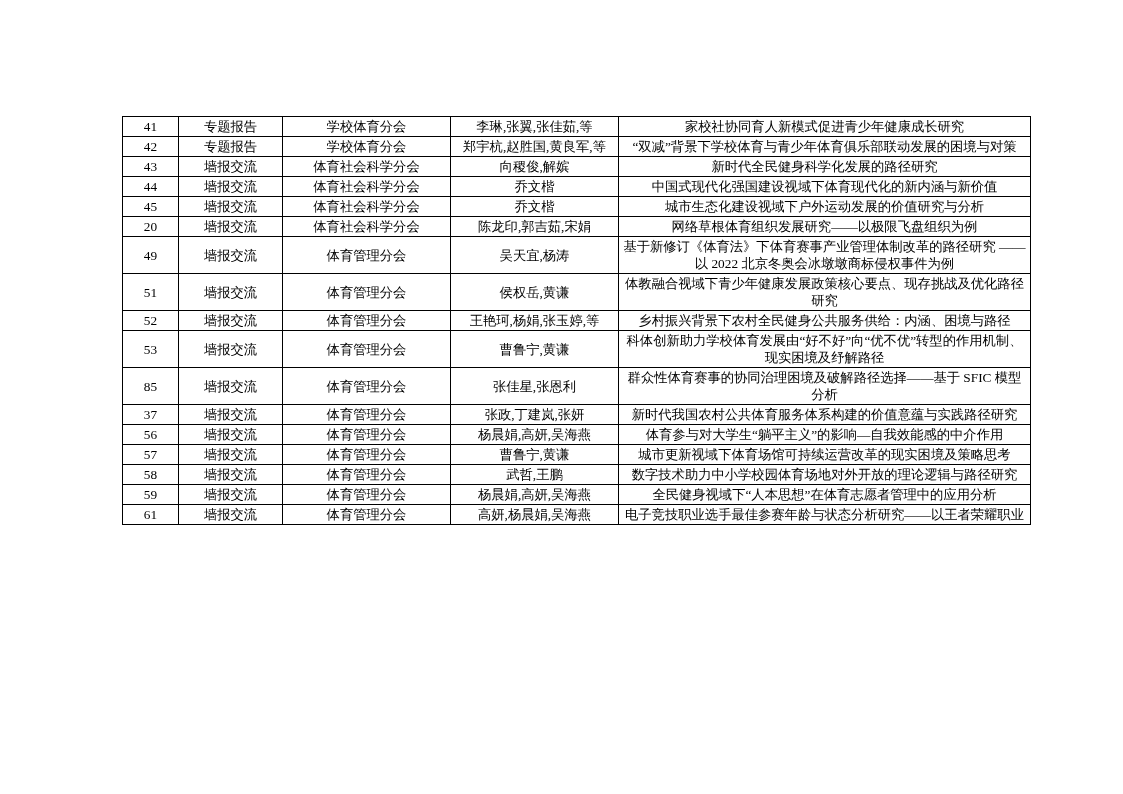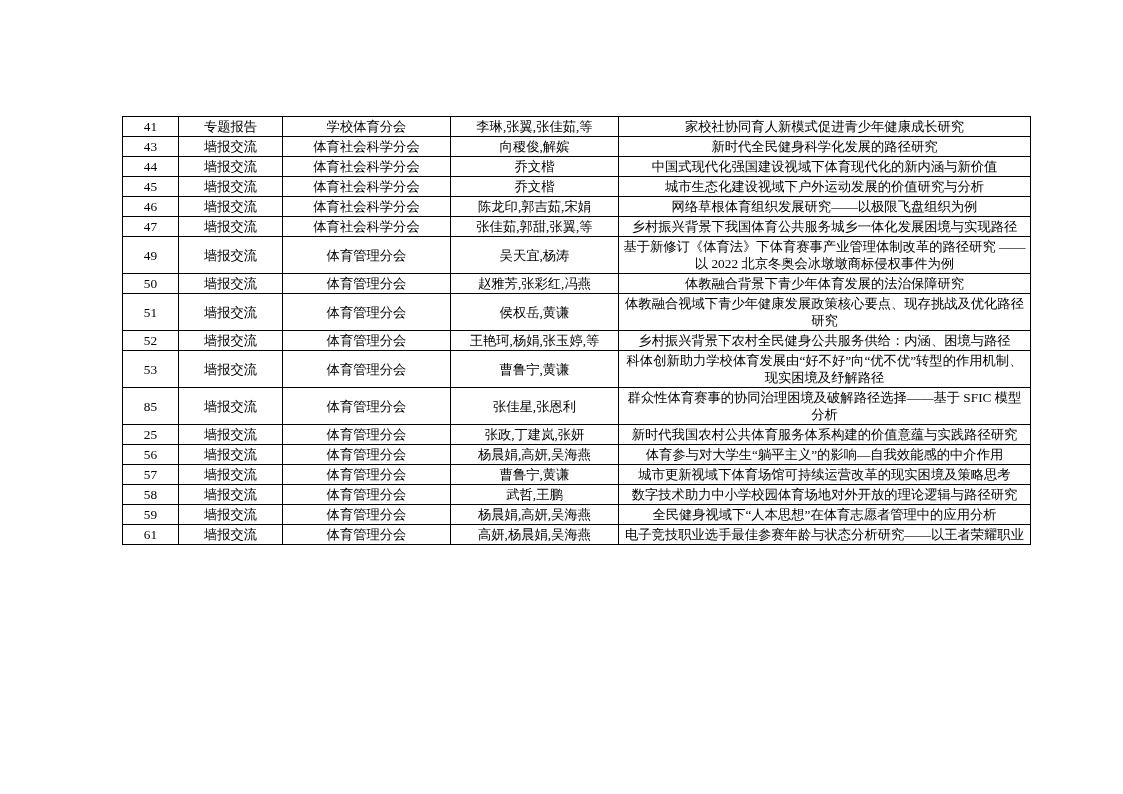--- a/index.html
+++ b/index.html
@@ -72,20 +72,27 @@
       </colgroup>
       <tbody>
           <tr>
             <td class="cell-num">41</td>
             <td class="cell-type">专题报告</td>
             <td class="cell-sec">学校体育分会</td>
             <td class="cell-auth">李琳,张翼,张佳茹,等</td>
             <td class="cell-title">家校社协同育人新模式促进青少年健康成长研究</td>
           </tr>
           <tr>
+            <td class="cell-num">42</td>
+            <td class="cell-type">专题报告</td>
+            <td class="cell-sec">学校体育分会</td>
+            <td class="cell-auth">郑宇杭,赵胜国,黄良军,等</td>
+            <td class="cell-title">“双减”背景下学校体育与青少年体育俱乐部联动发展的困境与对策</td>
+          </tr>
+          <tr>
             <td class="cell-num">43</td>
             <td class="cell-type">墙报交流</td>
             <td class="cell-sec">体育社会科学分会</td>
             <td class="cell-auth">向稷俊,解嫔</td>
             <td class="cell-title">新时代全民健身科学化发展的路径研究</td>
           </tr>
           <tr>
             <td class="cell-num">44</td>
             <td class="cell-type">墙报交流</td>
             <td class="cell-sec">体育社会科学分会</td>
@@ -93,46 +100,32 @@
             <td class="cell-title">中国式现代化强国建设视域下体育现代化的新内涵与新价值</td>
           </tr>
           <tr>
             <td class="cell-num">45</td>
             <td class="cell-type">墙报交流</td>
             <td class="cell-sec">体育社会科学分会</td>
             <td class="cell-auth">乔文楷</td>
             <td class="cell-title">城市生态化建设视域下户外运动发展的价值研究与分析</td>
           </tr>
           <tr>
-            <td class="cell-num">46</td>
+            <td class="cell-num">20</td>
             <td class="cell-type">墙报交流</td>
             <td class="cell-sec">体育社会科学分会</td>
             <td class="cell-auth">陈龙印,郭吉茹,宋娟</td>
             <td class="cell-title">网络草根体育组织发展研究——以极限飞盘组织为例</td>
-          </tr>
-          <tr>
-            <td class="cell-num">47</td>
-            <td class="cell-type">墙报交流</td>
-            <td class="cell-sec">体育社会科学分会</td>
-            <td class="cell-auth">张佳茹,郭甜,张翼,等</td>
-            <td class="cell-title">乡村振兴背景下我国体育公共服务城乡一体化发展困境与实现路径</td>
           </tr>
           <tr>
             <td class="cell-num">49</td>
             <td class="cell-type">墙报交流</td>
             <td class="cell-sec">体育管理分会</td>
             <td class="cell-auth">吴天宜,杨涛</td>
             <td class="cell-title">基于新修订《体育法》下体育赛事产业管理体制改革的路径研究 ——以 2022 北京冬奥会冰墩墩商标侵权事件为例</td>
-          </tr>
-          <tr>
-            <td class="cell-num">50</td>
-            <td class="cell-type">墙报交流</td>
-            <td class="cell-sec">体育管理分会</td>
-            <td class="cell-auth">赵雅芳,张彩红,冯燕</td>
-            <td class="cell-title">体教融合背景下青少年体育发展的法治保障研究</td>
           </tr>
           <tr>
             <td class="cell-num">51</td>
             <td class="cell-type">墙报交流</td>
             <td class="cell-sec">体育管理分会</td>
             <td class="cell-auth">侯权岳,黄谦</td>
             <td class="cell-title">体教融合视域下青少年健康发展政策核心要点、现存挑战及优化路径研究</td>
           </tr>
           <tr>
             <td class="cell-num">52</td>
@@ -149,21 +142,21 @@
             <td class="cell-title">科体创新助力学校体育发展由“好不好”向“优不优”转型的作用机制、现实困境及纾解路径</td>
           </tr>
           <tr>
             <td class="cell-num">85</td>
             <td class="cell-type">墙报交流</td>
             <td class="cell-sec">体育管理分会</td>
             <td class="cell-auth">张佳星,张恩利</td>
             <td class="cell-title">群众性体育赛事的协同治理困境及破解路径选择——基于 SFIC 模型分析</td>
           </tr>
           <tr>
-            <td class="cell-num">25</td>
+            <td class="cell-num">37</td>
             <td class="cell-type">墙报交流</td>
             <td class="cell-sec">体育管理分会</td>
             <td class="cell-auth">张政,丁建岚,张妍</td>
             <td class="cell-title">新时代我国农村公共体育服务体系构建的价值意蕴与实践路径研究</td>
           </tr>
           <tr>
             <td class="cell-num">56</td>
             <td class="cell-type">墙报交流</td>
             <td class="cell-sec">体育管理分会</td>
             <td class="cell-auth">杨晨娟,高妍,吴海燕</td>

